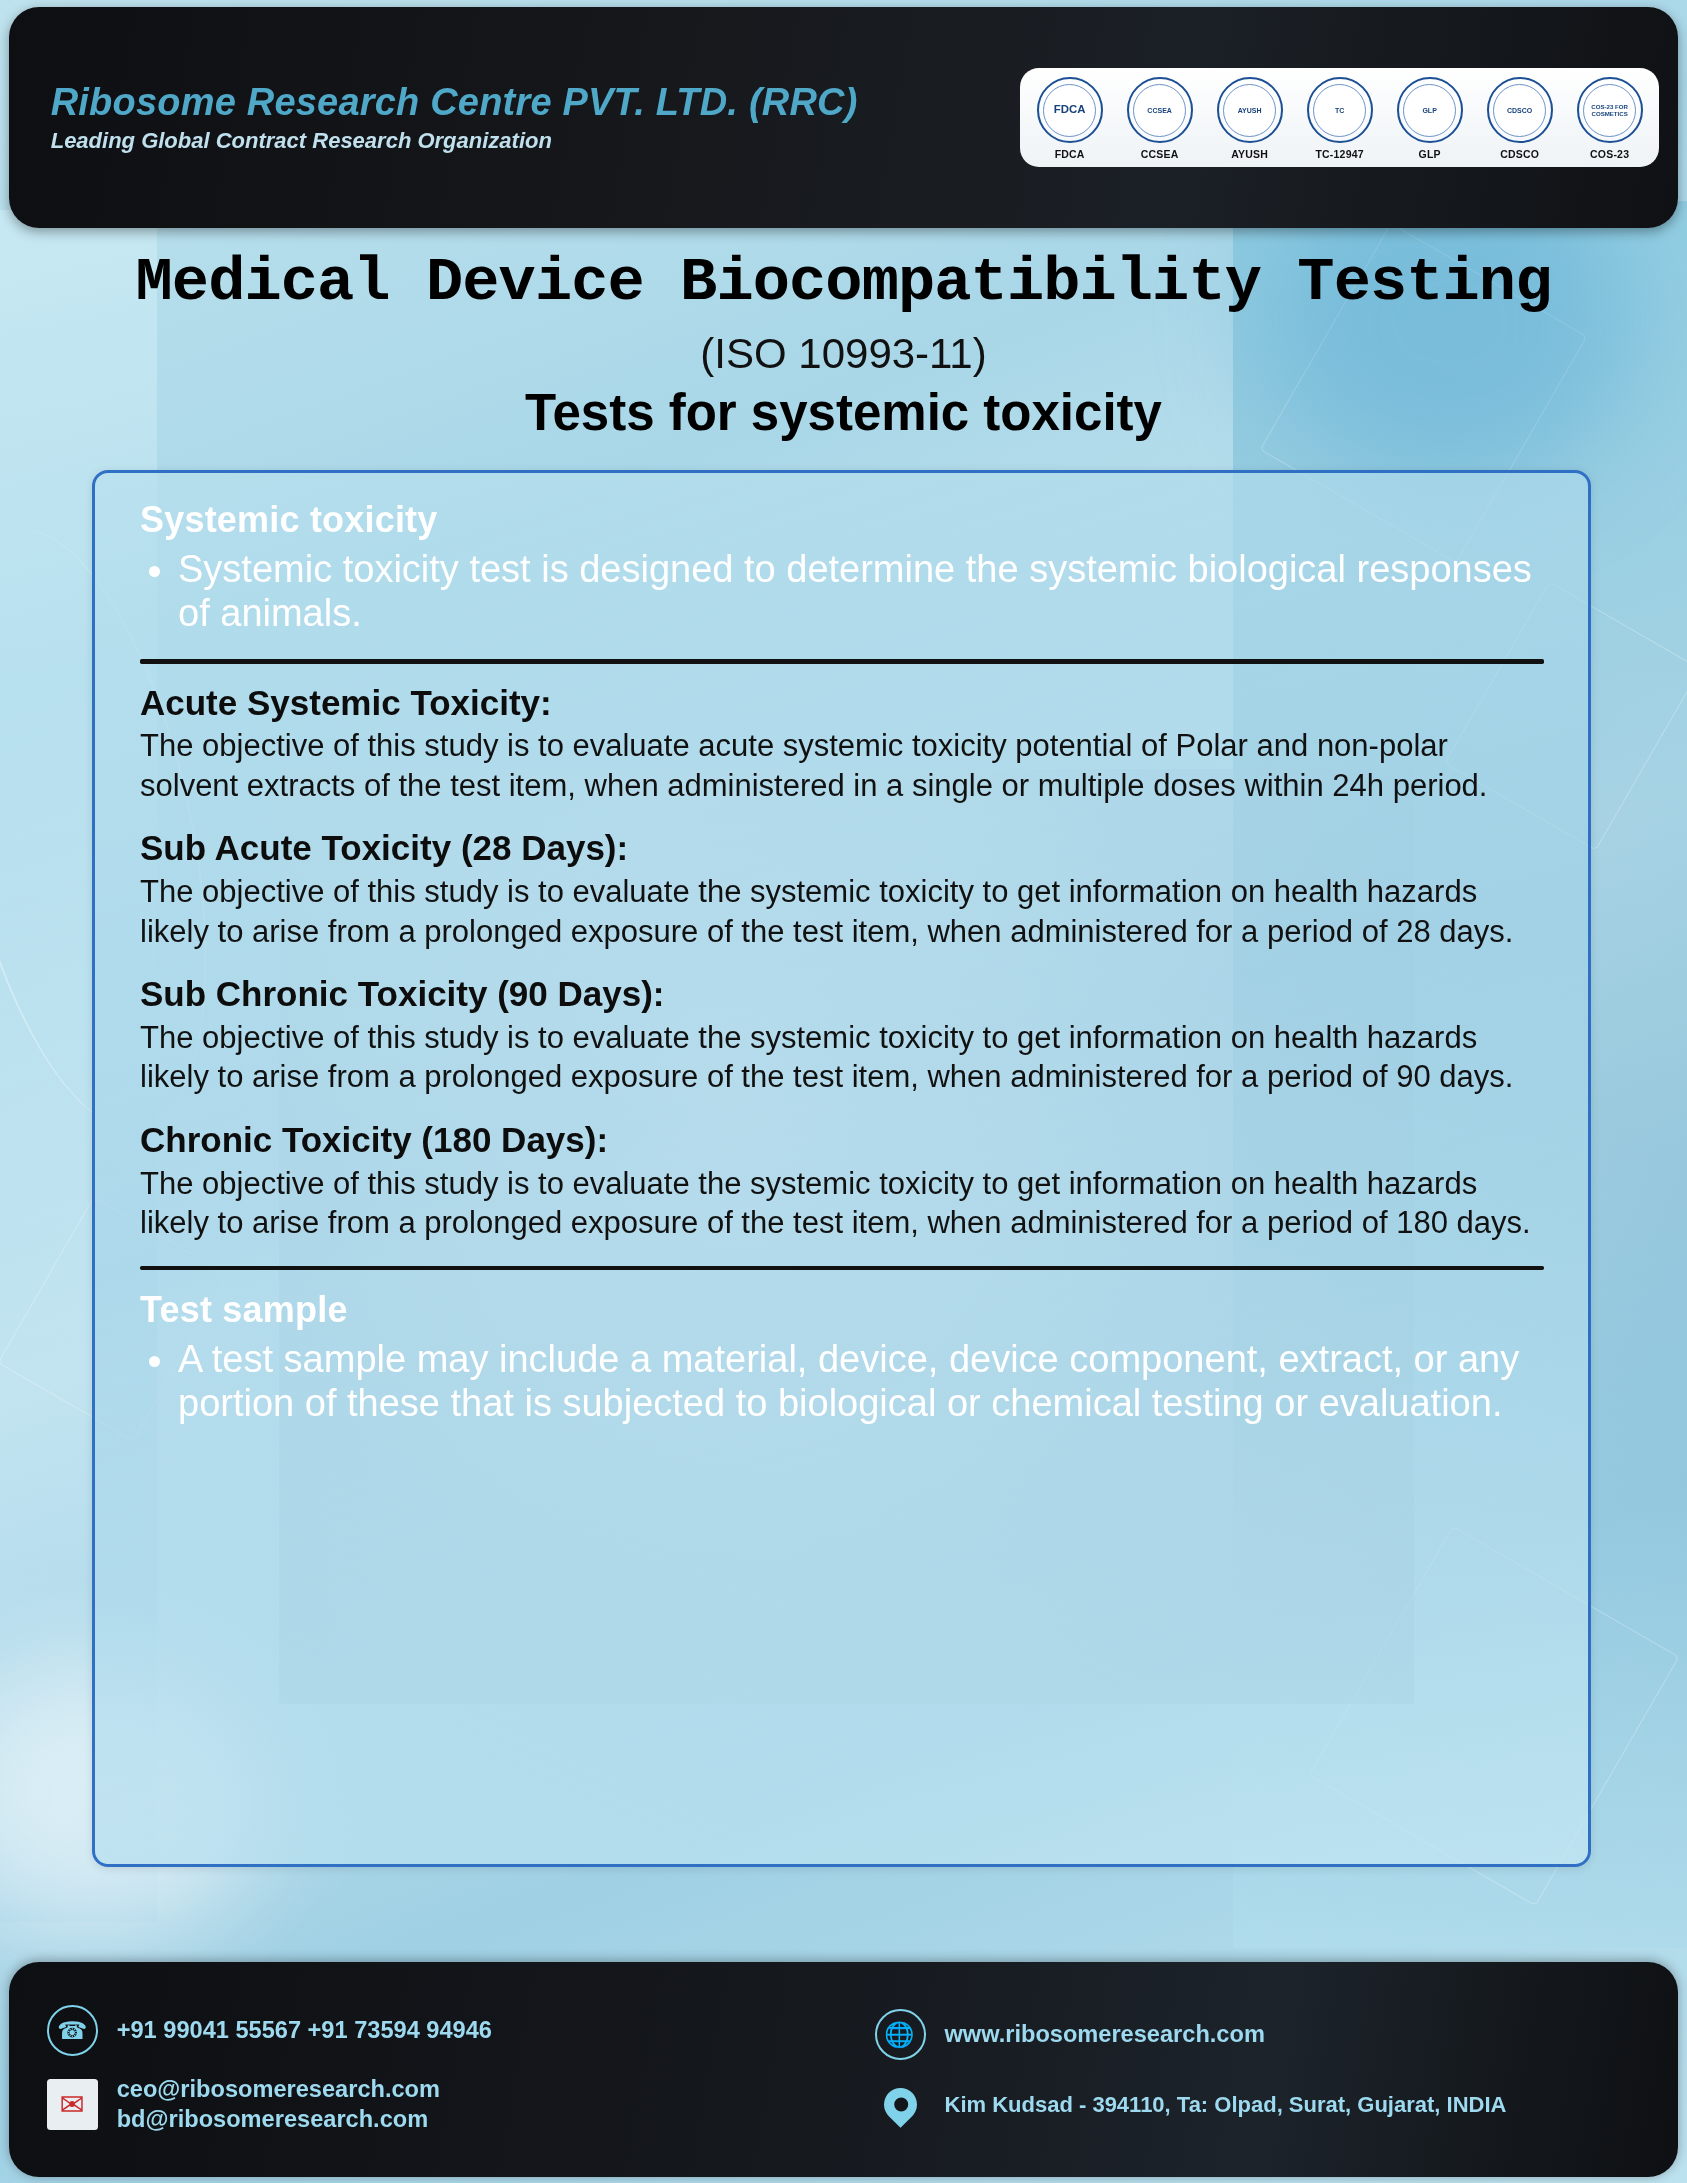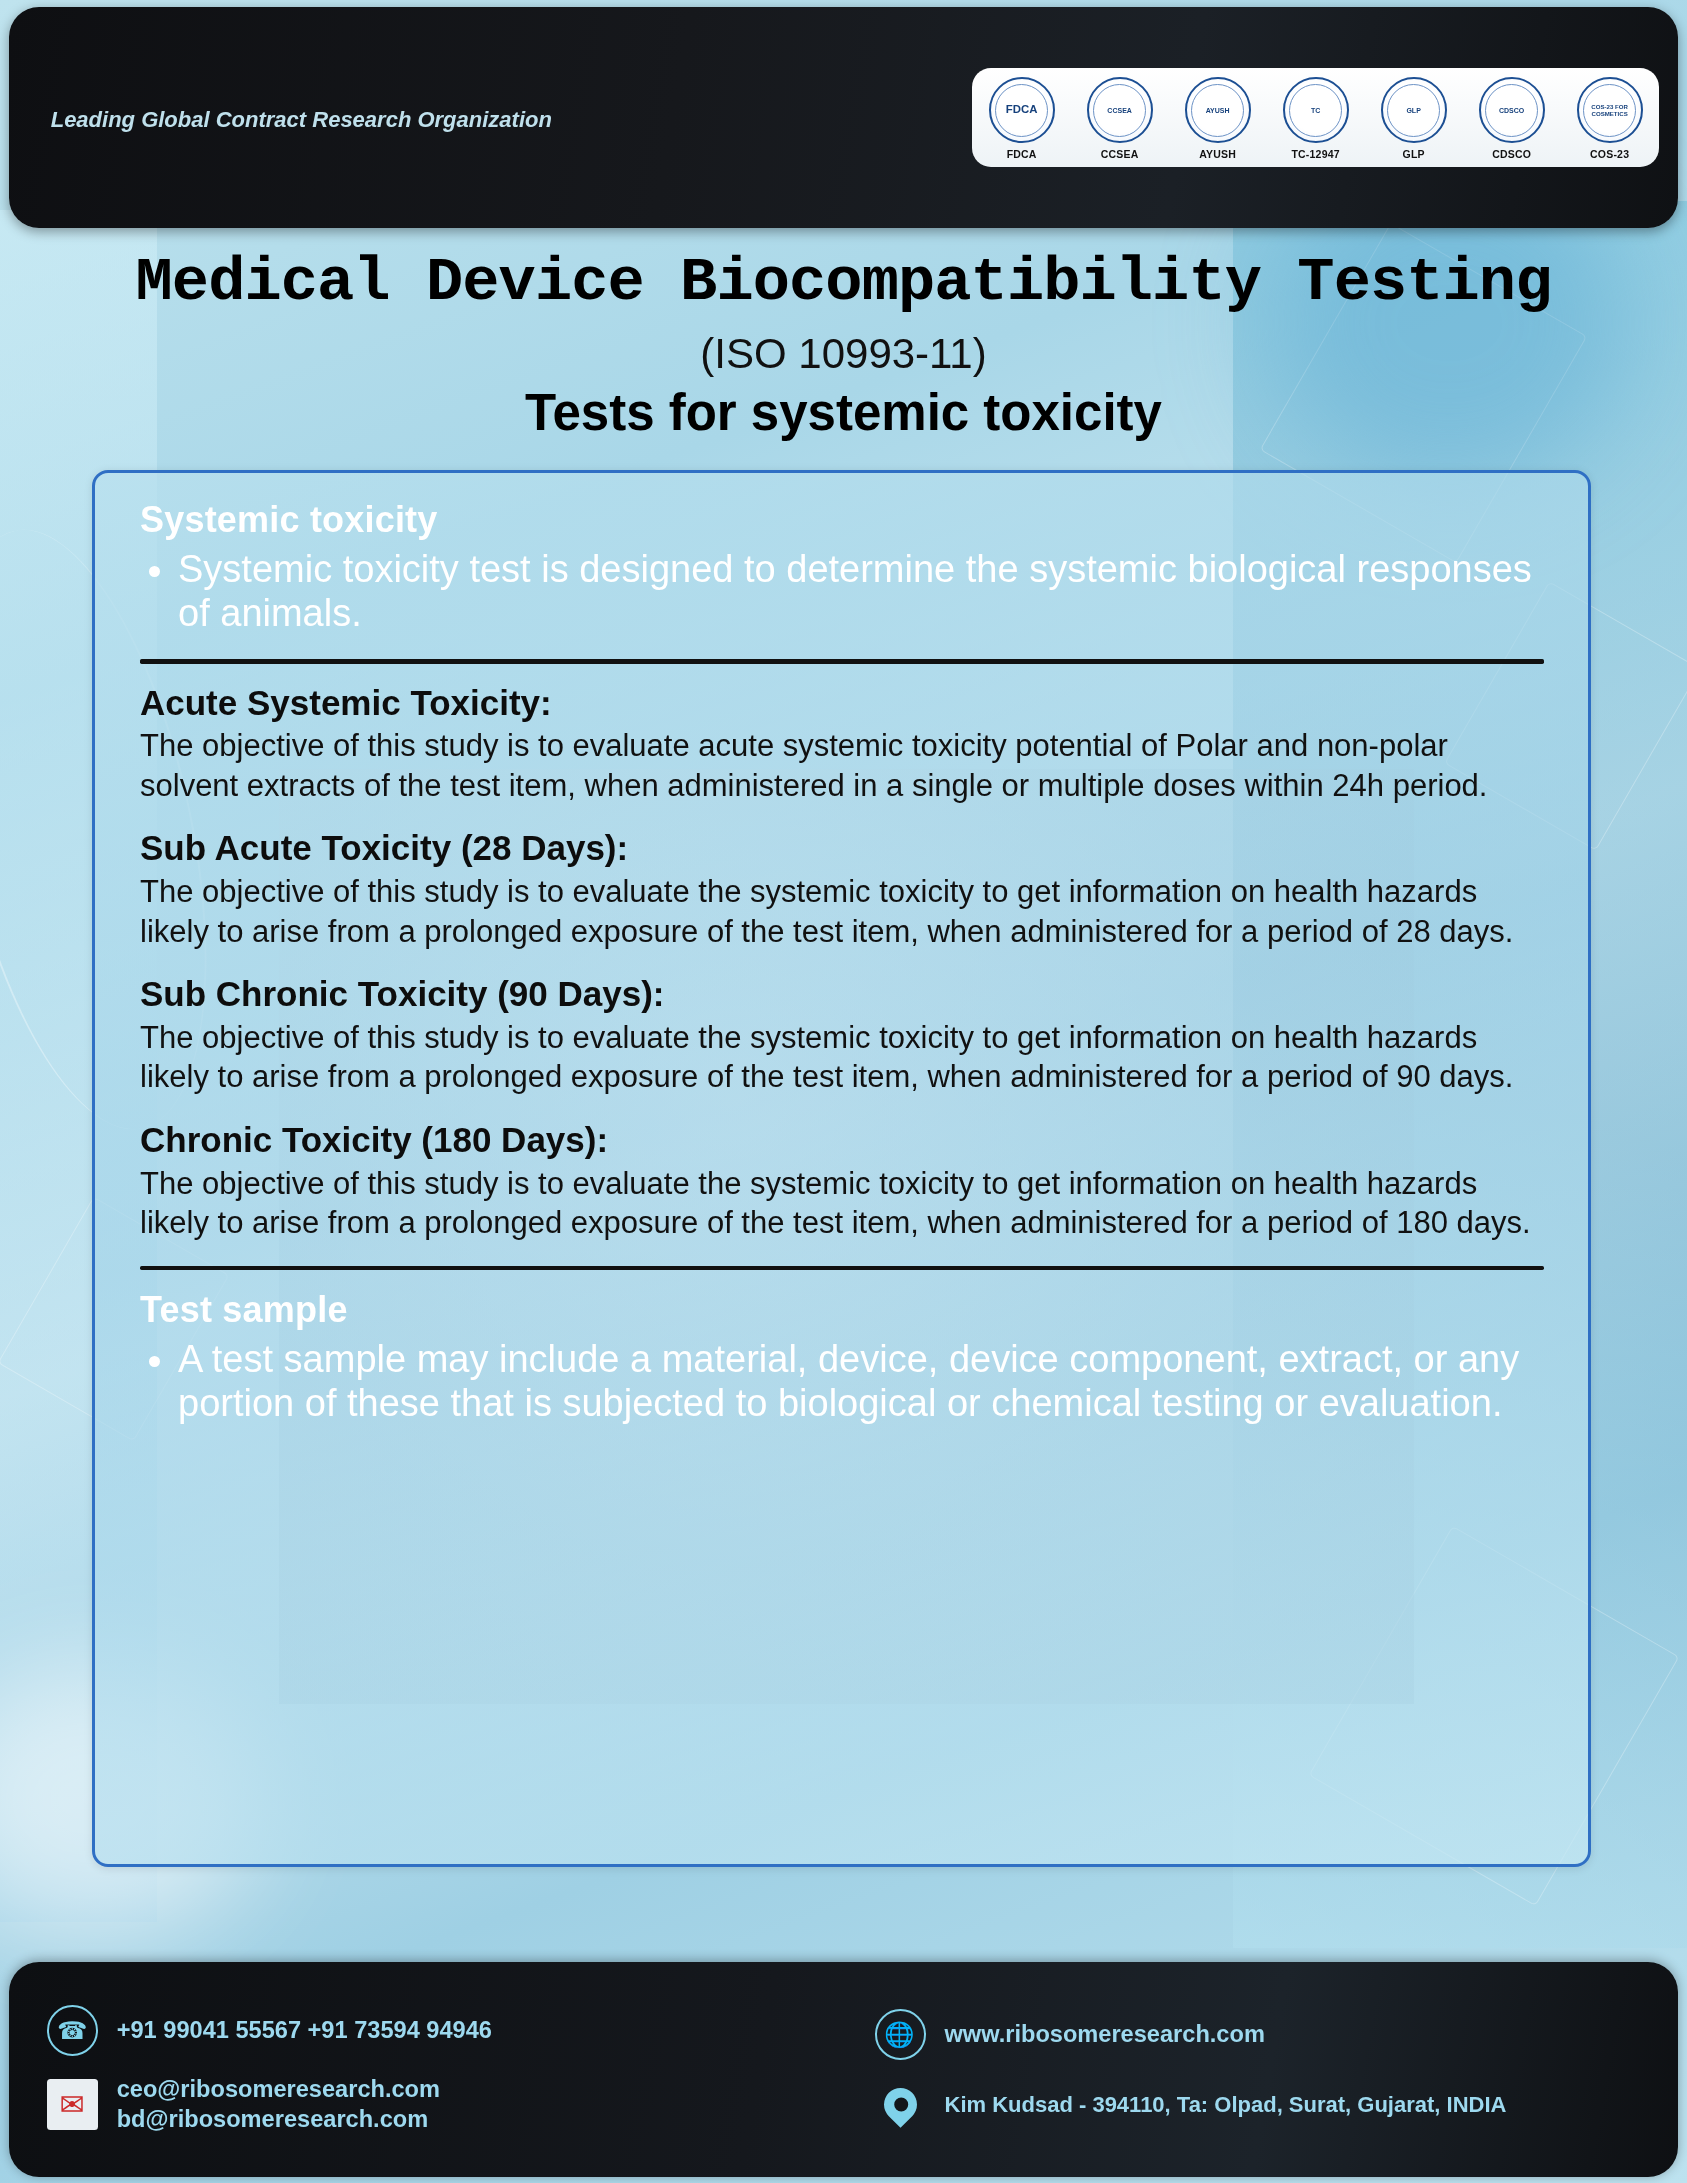--- a/index.html
+++ b/index.html
@@ -117,21 +117,21 @@
   .brand .sub {
     font-size: 22px; font-weight: bold; font-style: italic;
     color: #bfe0ec; margin-top: 5.2px;
   }
 
   .cert-bar {
     margin-left: auto;
     background: linear-gradient(180deg,#ffffff,#eef3f6);
     border-radius: 19px;
     padding: 8.7px 12.2px 7px 12.2px;
-    display: flex; gap: 23px; align-items: flex-start;
+    display: flex; gap: 15px; align-items: flex-start;
   }
   .cert { width: 75px; text-align: center; }
   .cert .seal {
     width: 66px; height: 66px; margin: 0 auto;
     border-radius: 50%;
     border: 2.6px solid #1c4f93;
     background: radial-gradient(circle at 50% 45%, #ffffff 55%, #e8f0fa 100%);
     display: flex; align-items: center; justify-content: center;
     position: relative;
   }
@@ -251,20 +251,21 @@
   <div class="hexline" style="left:35px; top:1223px; width:157px; height:192px;"></div>
   <div class="glow" style="left:1266px; top:157px; width:367px; height:332px; background:rgba(90,170,210,0.45);"></div>
   <div class="glow" style="left:-70px; top:1659px; width:332px; height:279px; background:rgba(255,255,255,0.55);"></div>
   <div class="photo-overlay"></div>
 </div>
 
 <div class="header">
 
 
   <div class="brand">
+    <h1>Ribosome Research Centre PVT. LTD. (RRC)</h1>
     <div class="sub">Leading Global Contract Research Organization</div>
   </div>
 
   <div class="cert-bar">
     <div class="cert">
       <div class="seal">
           <span>FDCA</span>
         </div>
       <div class="cap">FDCA</div>
     </div>

